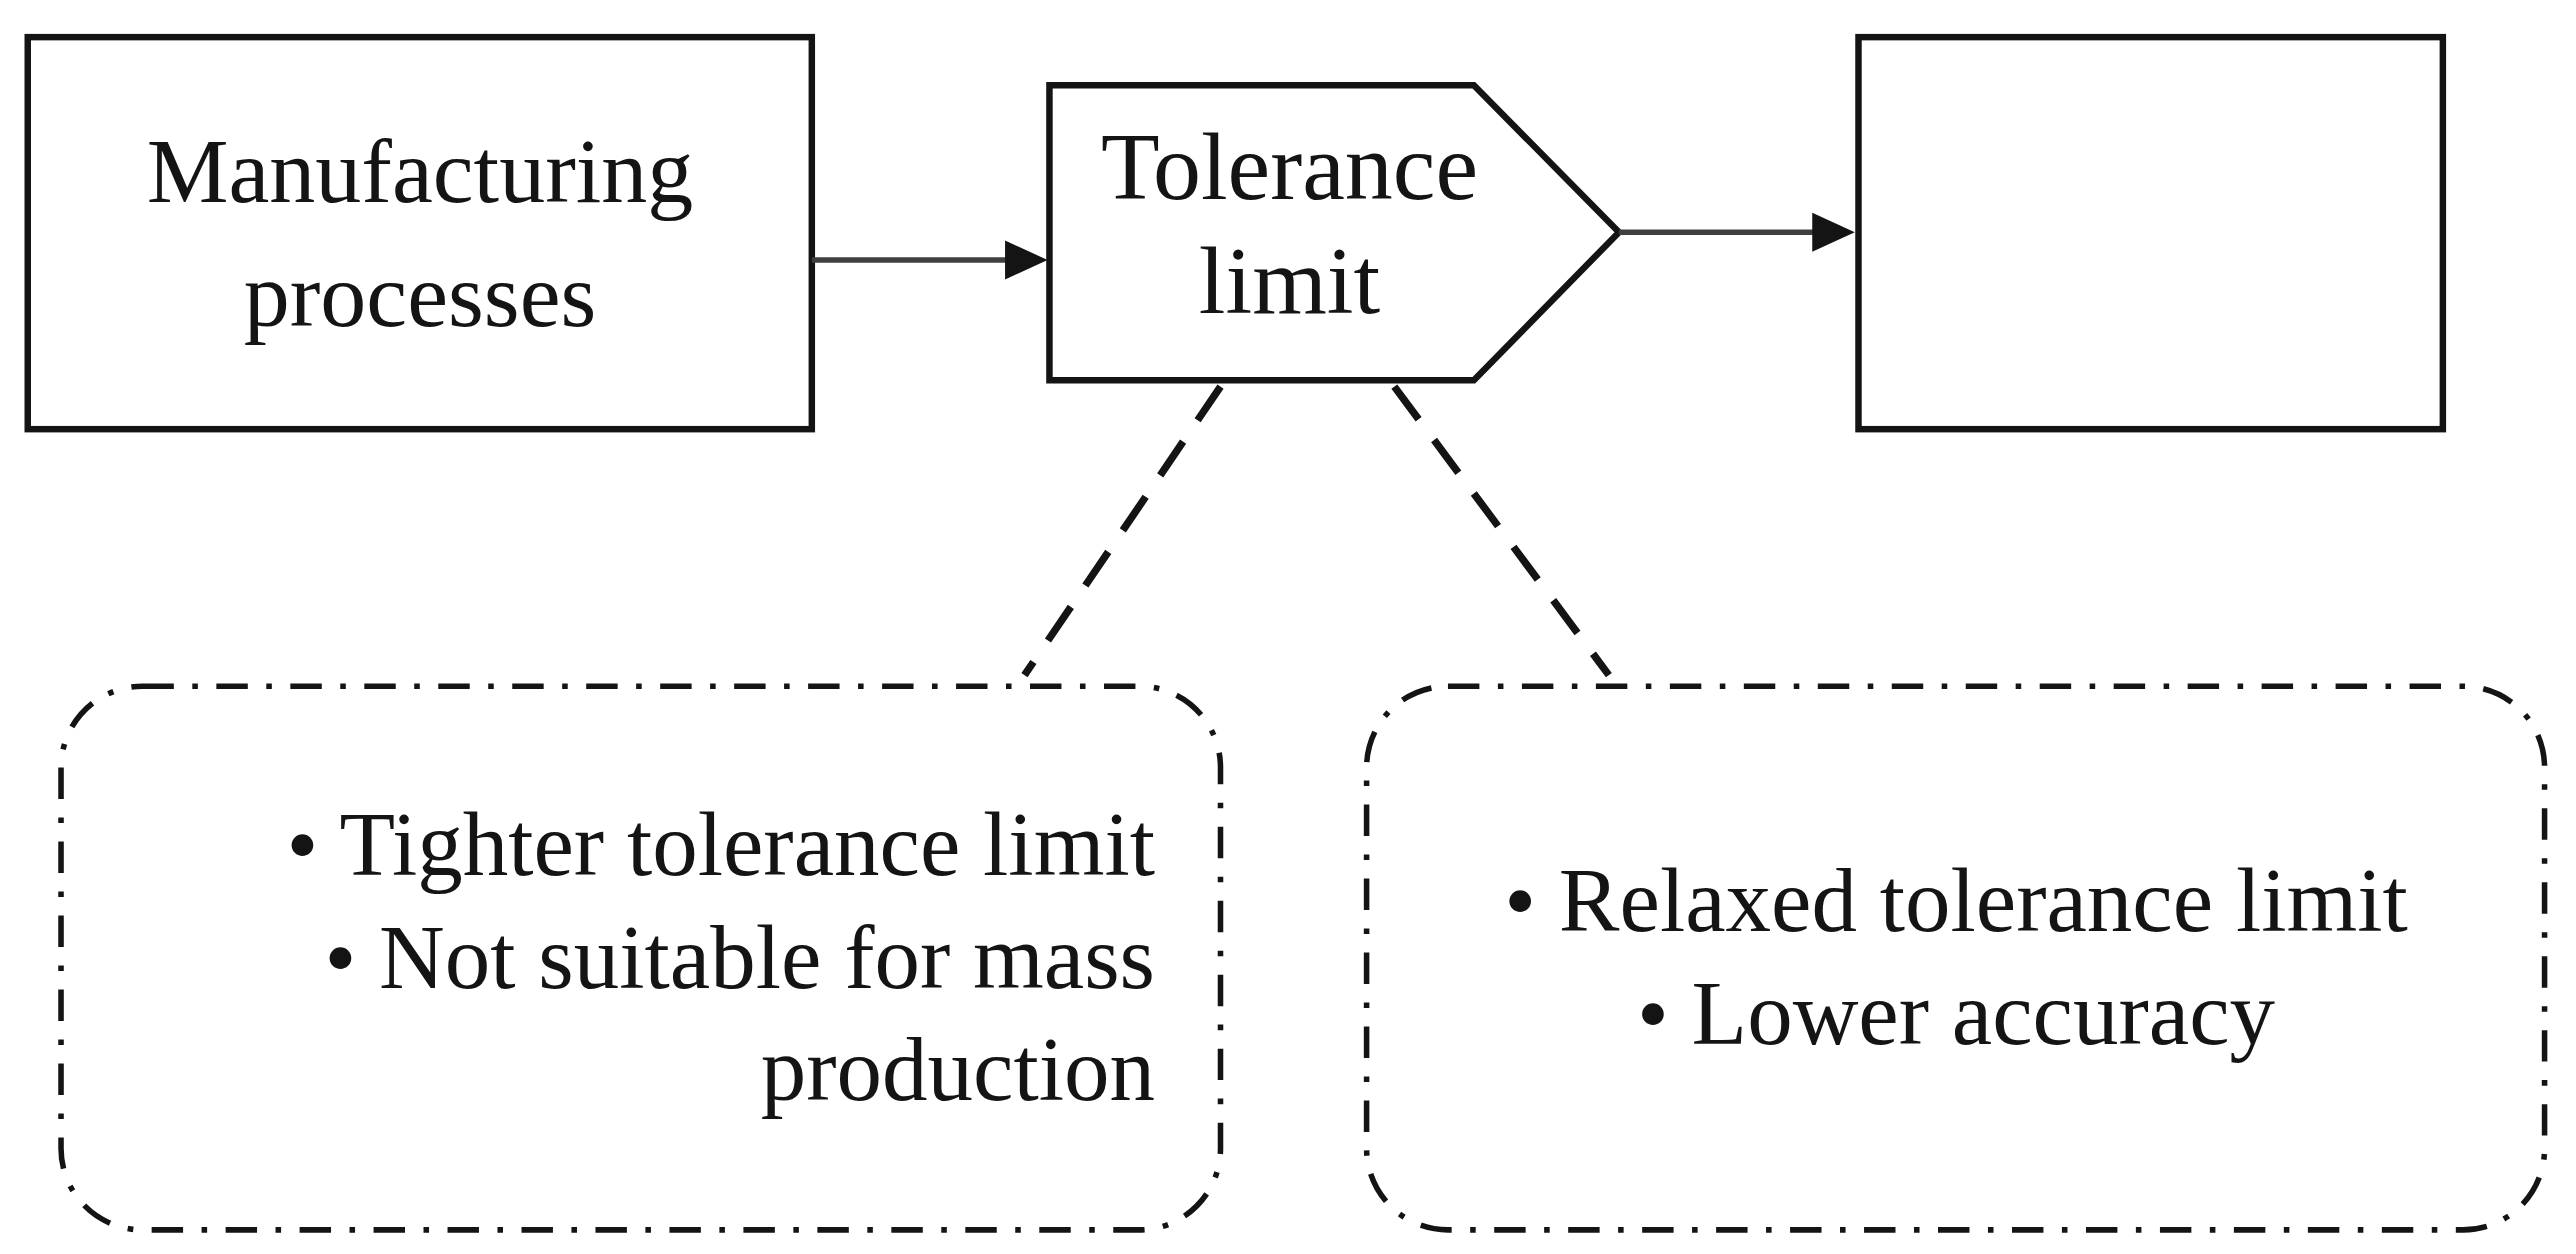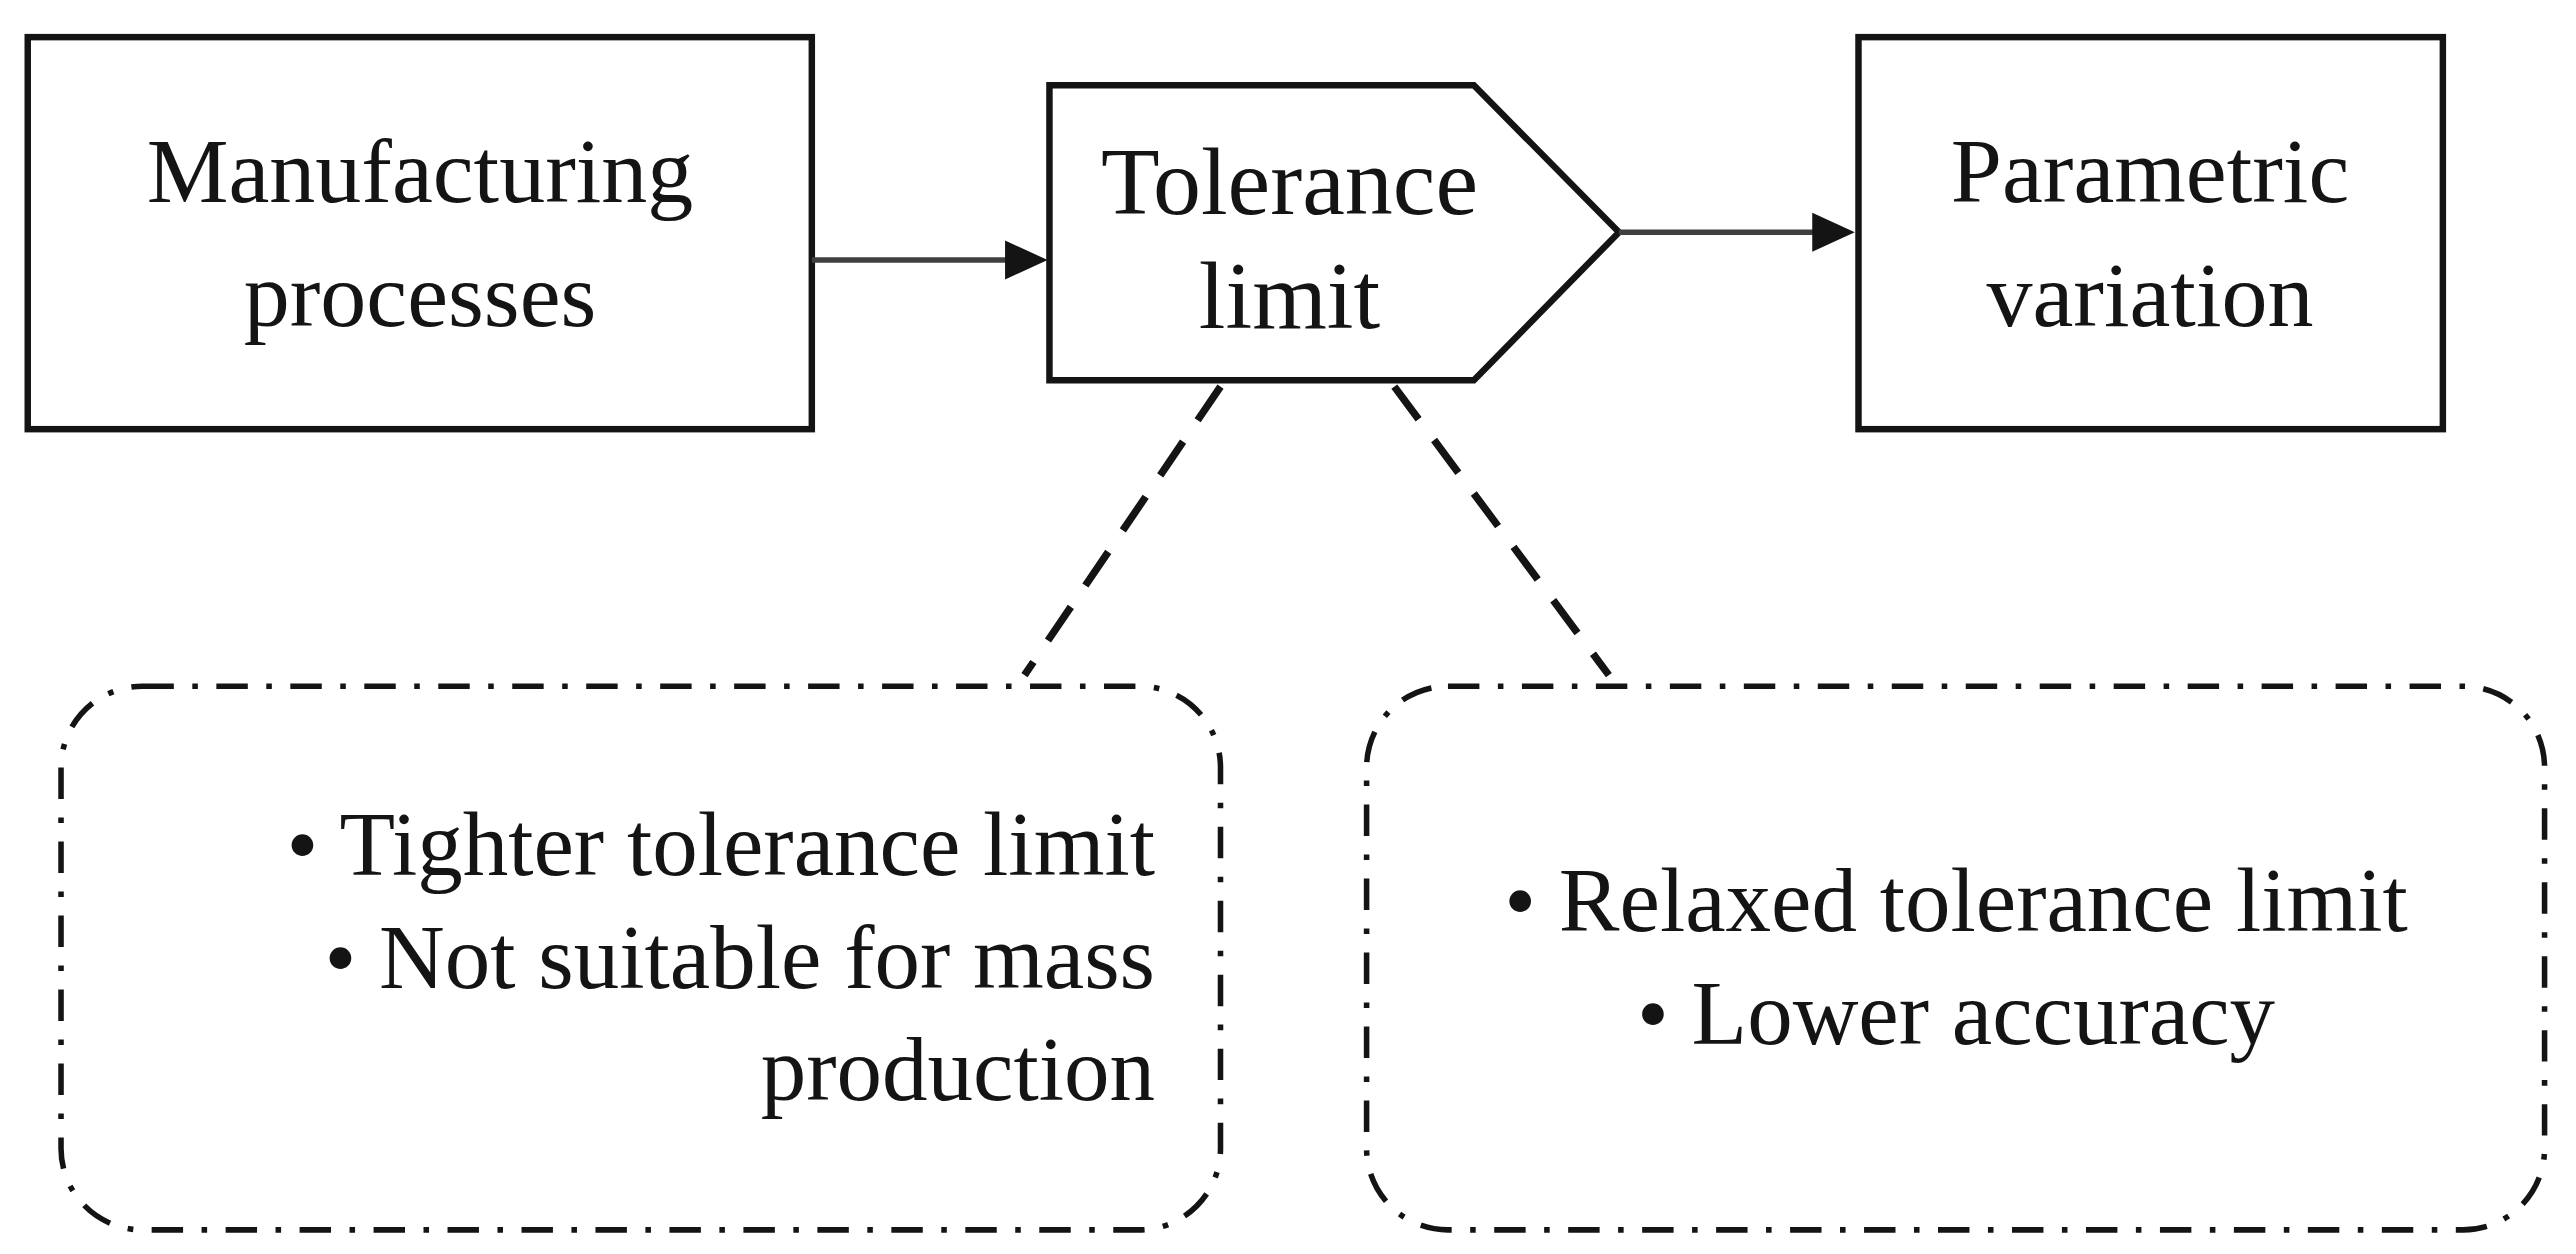--- a/index.html
+++ b/index.html
@@ -29,21 +29,21 @@
     align-items: center;
     justify-content: center;
     text-align: center;
     font-size: 92px;
     line-height: 1.35;
     color: #141414;
   }
   .label-manufacturing { left: 28px;   top: 37px; width: 784px; height: 392px; }
   .label-parametric    { left: 1858px; top: 37px; width: 584px; height: 392px; }
   .label-tolerance {
-    left: 1049px; top: 91px; width: 481px; height: 295px;
+    left: 1049px; top: 76px; width: 481px; height: 295px;
     font-size: 96px; line-height: 1.18;
   }
   .callout {
     position: absolute;
     display: flex;
     flex-direction: column;
     align-items: center;
     justify-content: center;
     text-align: center;
     font-size: 91px;
@@ -80,21 +80,20 @@
 
     <rect x="66" y="742" width="1254" height="588" rx="88" ry="88" fill="#ffffff" stroke="#141414" stroke-width="6" stroke-dasharray="34 20 6 20"></rect>
 
     <rect x="1478" y="742" width="1274" height="588" rx="88" ry="88" fill="#ffffff" stroke="#141414" stroke-width="6" stroke-dasharray="34 20 6 20"></rect>
   </svg>
 
   <div class="node-label label-manufacturing">Manufacturing processes</div>
 
   <div class="node-label label-tolerance">Tolerance limit</div>
 
-  <div class="node-label label-parametric">Parametric variation</div>
 
   <div class="callout callout-left">
     <div class="bullet-line">• Tighter tolerance limit</div>
     <div class="bullet-line">• Not suitable for mass production</div>
   </div>
 
   <div class="callout callout-right">
     <div class="bullet-line">• Relaxed tolerance limit</div>
     <div class="bullet-line">• Lower accuracy</div>
   </div>

